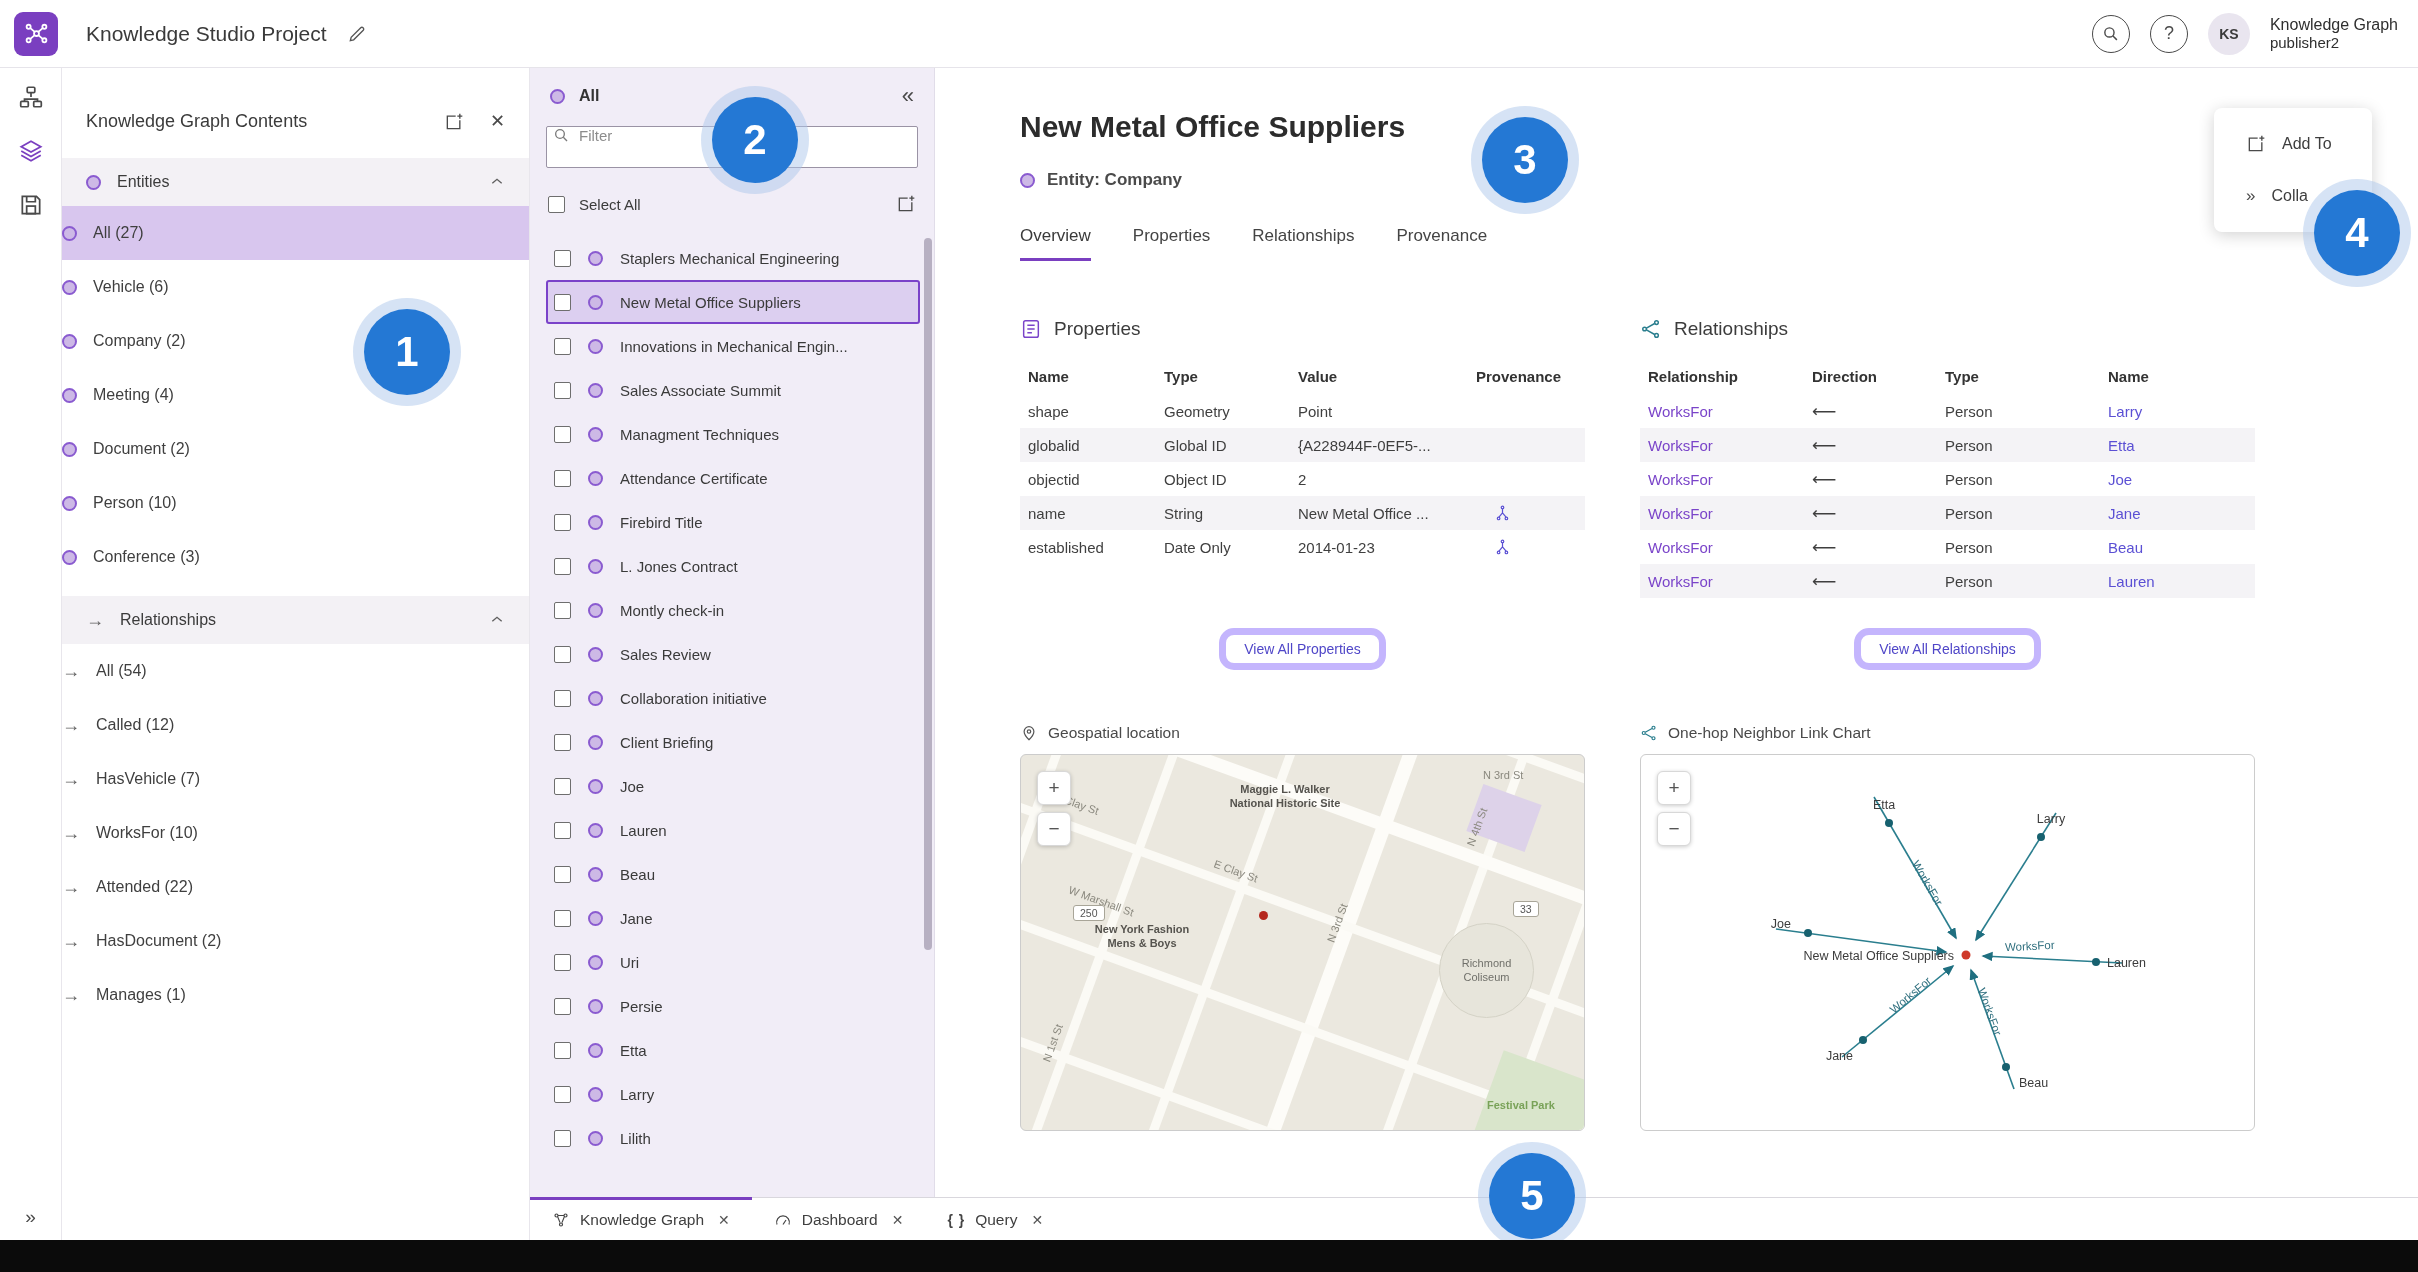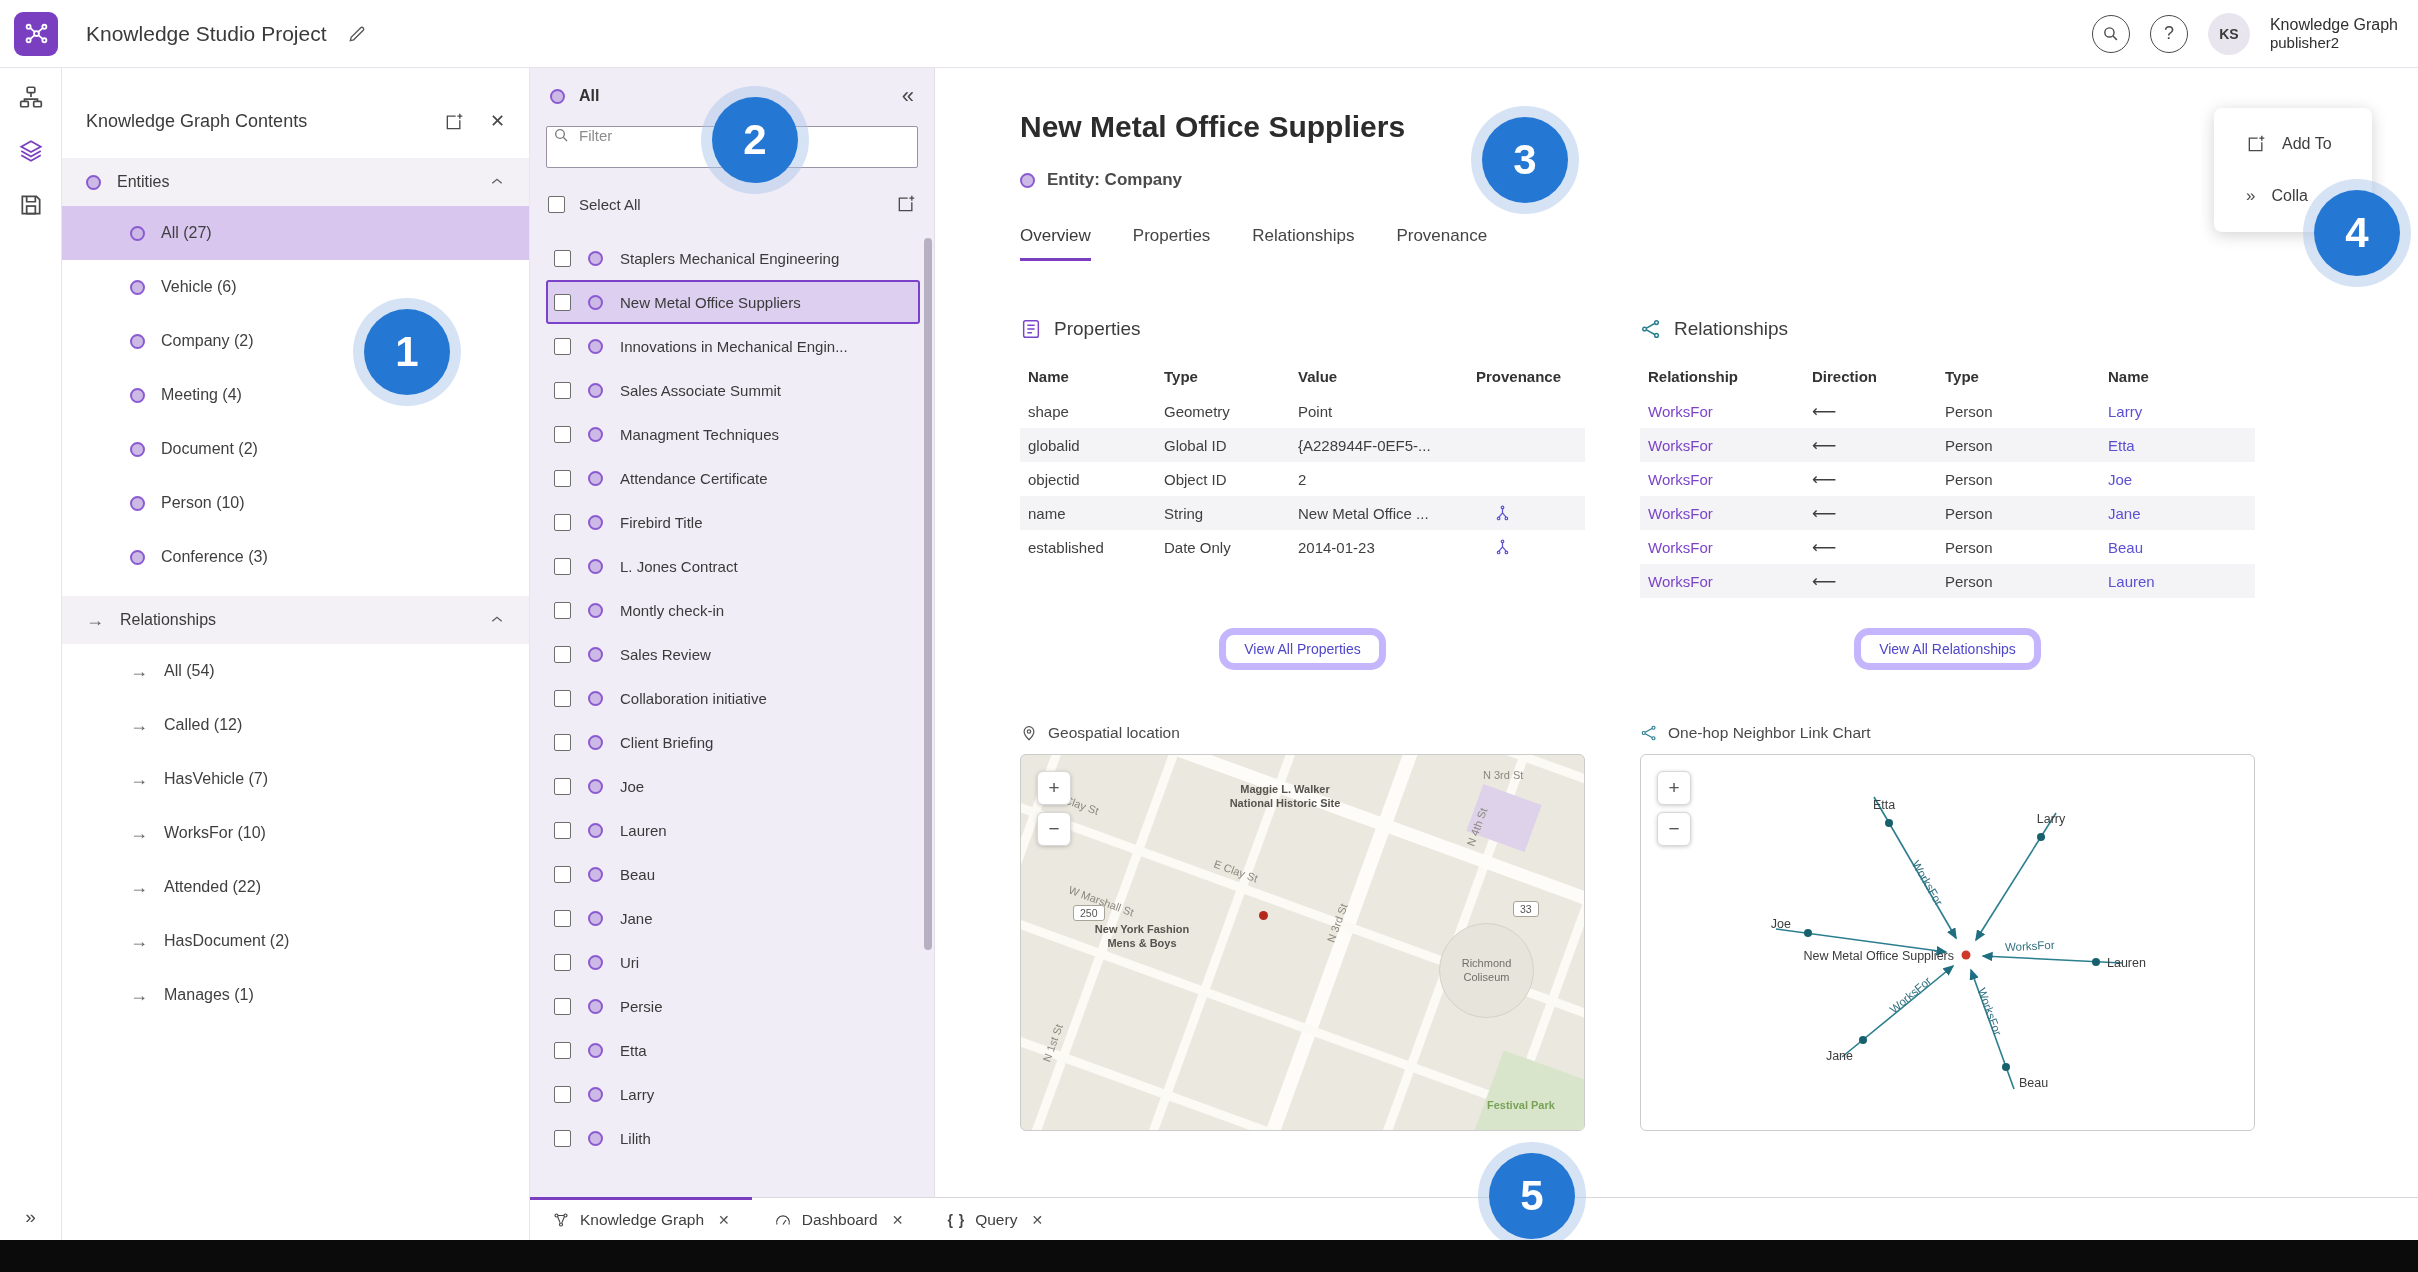--- a/index.html
+++ b/index.html
@@ -28,21 +28,21 @@
   .panel1{position:absolute;left:62px;top:68px;bottom:32px;width:468px;background:#fff;border-right:1px solid #e8e6ec;z-index:3}
   .panel1-header{display:flex;align-items:flex-end;height:64px;padding:0 24px}
   .panel1-title{font-size:18px;flex:1;color:#3b3b3b}
   .hdr-icon{color:#4a4a4a;margin-left:26px;display:flex;font-size:18px}
   .group-header{display:flex;align-items:center;height:48px;background:#f3f1f5;padding:0 24px}
   .group-header.first{margin-top:26px}
   .group-header.second{margin-top:12px}
   .group-label{font-size:16px;margin-left:16px;flex:1;color:#3b3b3b}
   .caret{color:#5f5f5f;display:flex}
   .dot{width:15px;height:15px;border-radius:50%;background:#cdb9e6;border:2px solid #8a5bd0;flex:none}
-  .tree-item{display:flex;align-items:center;height:54px;padding-left:68px;font-size:16px;color:#3f3f3f;gap:16px}
+  .tree-item{display:flex;align-items:center;height:54px;font-size:16px;color:#3f3f3f;gap:16px}
   .tree-item.selected{background:#d8c6ee}
   .rel-arrow{color:#5f5f5f;font-size:18px;width:18px;text-align:center;flex:none}
 
   
   .panel2{position:absolute;left:530px;top:68px;bottom:75px;width:405px;background:#f1edf7;border-right:1px solid #e1dde9;z-index:3;display:flex;flex-direction:column}
   .panel2-header{display:flex;align-items:center;height:56px;padding:0 20px}
   .panel2-title{font-size:16px;font-weight:bold;margin-left:14px;flex:1;color:#333}
   .collapse-icon{color:#4a4a4a;font-size:22px}
   .filter-box{margin:2px 16px 12px;display:flex;align-items:flex-start;background:#fff;border:1px solid #9a93a5;border-radius:2px;height:42px;padding:0 6px;gap:10px}
   .filter-box svg{flex:none}

